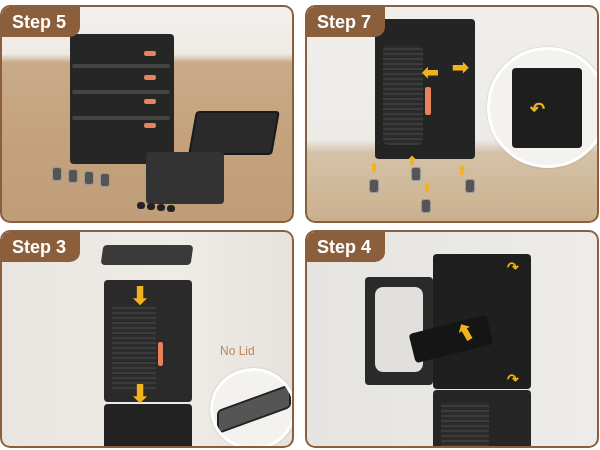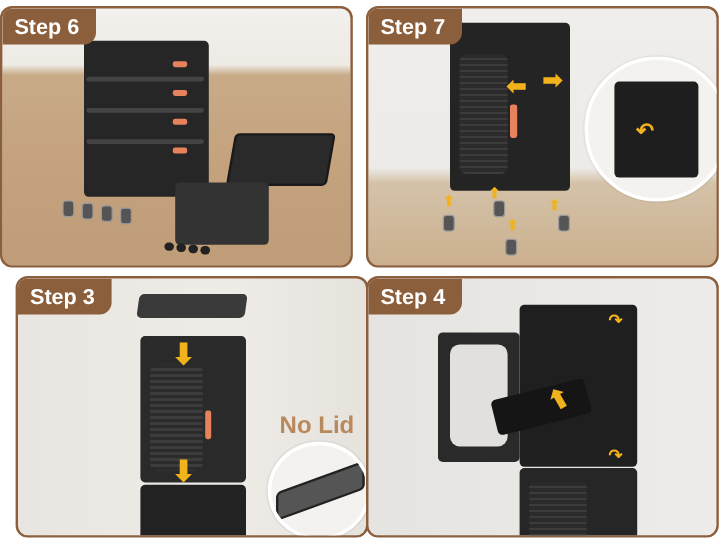--- a/index.html
+++ b/index.html
@@ -1,35 +1,35 @@
 <!DOCTYPE html>
 <html><head>
 <meta charset="utf-8">
 <style>
   html,body{margin:0;padding:0;background:#ffffff;}
   body{width:600px;height:450px;position:relative;overflow:hidden;font-family:"Liberation Sans",sans-serif;}
   .panel{position:absolute;width:294px;height:218px;border:2px solid #8b5e3c;border-radius:10px;overflow:hidden;box-sizing:border-box;}
   .p1{left:0;top:5px;background:linear-gradient(180deg,#f3f1ee 0%,#eeeae4 22%,#c9ab88 26%,#c4a27d 60%,#bf9d78 100%);}
   .p2{left:305px;top:5px;background:linear-gradient(180deg,#f0eeeb 0%,#ecebe8 62%,#d4c2a8 68%,#cbb08f 100%);}
-  .p3{left:13px;top:230px;background:linear-gradient(90deg,#e9e6e1 0%,#efece8 60%,#e6e2dc 100%);}
+  .p3{left:0;top:230px;background:linear-gradient(90deg,#e9e6e1 0%,#efece8 60%,#e6e2dc 100%);}
   .p4{left:305px;top:230px;background:linear-gradient(90deg,#e6e4e0 0%,#eeecea 100%);padding-left:20px;}
   .tag{position:absolute;left:0;top:0;height:30px;padding:0 14px 0 10px;background:#8b5e3c;border-bottom-right-radius:10px;color:#fff;font-weight:bold;font-size:18px;line-height:30px;z-index:5;}
   .shape{position:absolute;background:#222;border-radius:4px;}
   .orange{position:absolute;background:#e8825c;border-radius:2px;}
   .arrow{position:absolute;color:#f2b21c;font-weight:bold;line-height:1;}
   .callout{position:absolute;border-radius:50%;background:#f4f2ef;border:3px solid #fff;box-shadow:0 0 2px rgba(0,0,0,.2);overflow:hidden;}
-  .nolid{position:absolute;color:#b7895d;font-weight:bold;font-size:20px;}
+  .nolid{position:absolute;color:#b7895d;font-weight:normal;font-size:12px;}
   .grill{background:repeating-linear-gradient(180deg,#2b2b2b 0 3px,#3c3c3c 3px 5px);}
   .wheel{position:absolute;width:8px;height:12px;background:#555;border-radius:3px;border:1px solid #999;}
 </style>
 </head>
 <body>
 
 <div class="panel p1">
-  <div class="tag">Step 6</div>
+  <div class="tag">Step 5</div>
   <div>
     <div class="shape" style="left:68px;top:27px;width:104px;height:130px;background:#262626;"></div>
     <div class="shape" style="left:70px;top:57px;width:98px;height:4px;background:#444;"></div>
     <div class="shape" style="left:70px;top:83px;width:98px;height:4px;background:#444;"></div>
     <div class="shape" style="left:70px;top:109px;width:98px;height:4px;background:#444;"></div>
     <div class="orange" style="left:142px;top:44px;width:12px;height:5px;"></div>
     <div class="orange" style="left:142px;top:68px;width:12px;height:5px;"></div>
     <div class="orange" style="left:142px;top:92px;width:12px;height:5px;"></div>
     <div class="orange" style="left:142px;top:116px;width:12px;height:5px;"></div>
   </div>

